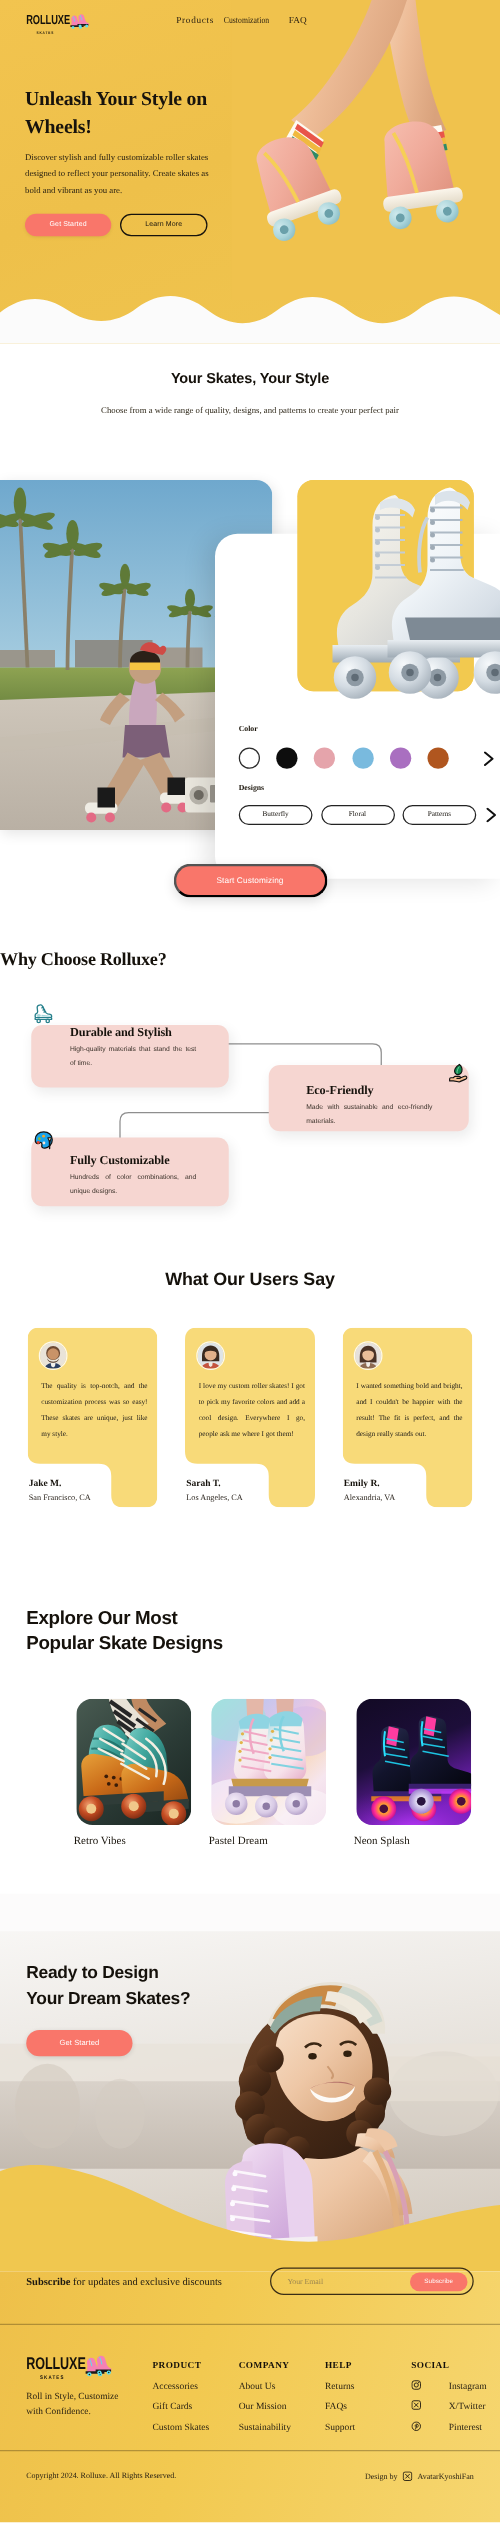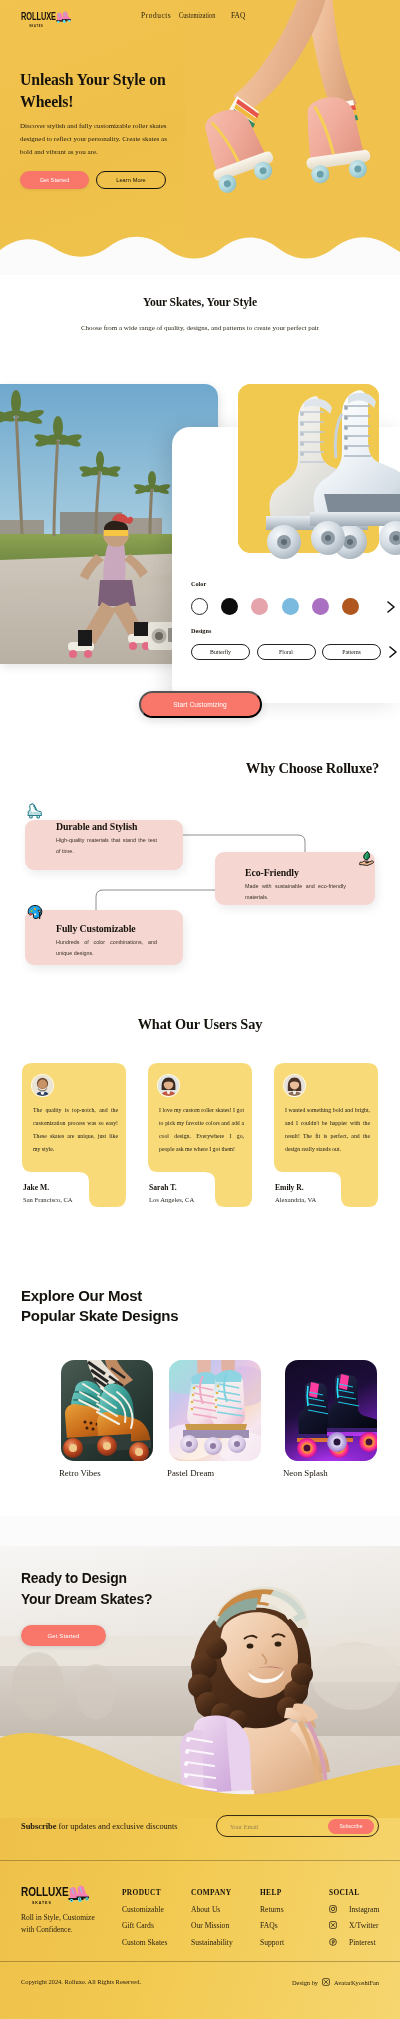--- a/index.html
+++ b/index.html
@@ -22,38 +22,38 @@
 .hero-inner{position:absolute;left:20px;top:69px;width:160px;z-index:4}
 h1.hero-title{font-family:"Liberation Serif",serif;font-weight:bold;font-size:15.8px;line-height:22px;color:#17130d;letter-spacing:-.15px}
 p.hero-sub{font-family:"Liberation Serif",serif;font-size:7px;line-height:12.8px;color:#241d11;margin-top:7px;width:152px}
 .hero-btns{display:flex;gap:7px;margin-top:13px}
 .btn-primary{width:69px;height:18px;border-radius:20px;background:#f9766a;color:#fff;font-size:5.6px;display:flex;align-items:center;justify-content:center;border:none;letter-spacing:.1px;box-shadow:0 1px 3px rgba(0,0,0,.08)}
 .btn-outline{width:70px;height:18px;border-radius:20px;background:transparent;color:#17130d;font-size:5.6px;display:flex;align-items:center;justify-content:center;border:1px solid #17130d;letter-spacing:.1px}
 .wave{position:absolute;left:0;bottom:-1px;width:400px;height:48px;z-index:3}
 
 
 .sec2{position:relative;padding-top:21px}
-h2.sec-title{font-family:Liberation Serif, serif;font-weight:bold;font-size:11.6px;color:#15110b;text-align:center;letter-spacing:-.1px}
+h2.sec-title{font-family:Liberation Sans, sans-serif;font-weight:bold;font-size:11.6px;color:#15110b;text-align:center;letter-spacing:-.1px}
 p.sec-sub{font-family:"Liberation Serif",serif;font-size:7px;line-height:19px;color:#2f2819;text-align:center;margin:10px auto 0;width:244px}
 .showcase{position:relative;height:354px;margin-top:0}
 .sc-photo{position:absolute;left:0;top:46px;width:218px;height:280px;border-radius:0 13px 13px 0;overflow:hidden;box-shadow:2px 3px 10px rgba(0,0,0,.10)}
 .sc-card{position:absolute;left:172px;top:89px;width:228px;height:276px;background:#fff;border-radius:18px 0 0 18px;box-shadow:-7px 2px 20px rgba(0,0,0,.11)}
 .sc-imgbox{position:absolute;left:66px;top:-43px;width:141px;height:169px;background:#f2c94f;border-radius:13px;line-height:0}
 .sel{position:absolute;left:19px;top:153px;width:205px}
 .sel-label{font-family:"Liberation Serif",serif;font-weight:bold;font-size:6.2px;color:#191309}
 .swatches{display:flex;align-items:center;gap:13.2px;margin-top:11px}
 .sw{width:17px;height:17px;border-radius:50%;flex:0 0 auto}
 .arrow{margin-left:auto;font-size:11px;color:#111;line-height:0}
 .chips{display:flex;align-items:center;gap:6.5px;margin-top:10px}
 .chip{height:16px;width:59px;border:1px solid #232323;border-radius:10px;display:flex;align-items:center;justify-content:center;font-family:"Liberation Serif",serif;font-size:5.8px;color:#15110b;flex:0 0 auto}
 .cta-start{position:relative;margin:0 auto;top:-1px;width:123px;height:27px;border-radius:20px;background:#f9766a;color:#fff;font-size:6.6px;display:flex;align-items:center;justify-content:center;box-shadow:0 3px 9px rgba(0,0,0,.13);letter-spacing:.1px}
 
 
 .why{position:relative;height:290px;margin-top:32px}
-h2.why-title{font-family:"Liberation Serif",serif;font-weight:bold;font-size:14.5px;color:#15110b;text-align:right;padding:9px 21px 0 0;letter-spacing:-.2px}
+h2.why-title{font-family:"Liberation Serif",serif;font-weight:bold;font-size:14.5px;color:#15110b;text-align:left;padding:9px 21px 0 0;letter-spacing:-.2px}
 .connectors{position:absolute;left:0;top:0;pointer-events:none}
 .wcard{position:absolute;background:#f6d6d1;border-radius:9px;box-shadow:2px 4px 10px rgba(0,0,0,.08)}
 .wcard h3{font-family:"Liberation Serif",serif;font-weight:bold;font-size:9.8px;color:#16120c;letter-spacing:-.1px;line-height:10px}
 .wcard p{font-family:"Liberation Sans",sans-serif;font-size:5.4px;line-height:11.3px;color:#3a3129;margin-top:3px;text-align:justify;width:101px}
 .wcard1{left:25px;top:69px;width:158px;height:50px;padding:2px 26px 0 31px}
 .wcard2{left:215px;top:101px;width:160px;height:53px;padding:16px 22px 0 30px}
 .wcard3{left:25px;top:159px;width:158px;height:55px;padding:14px 26px 0 31px}
 .wicon{position:absolute;z-index:4;line-height:0;display:block}
 .wicon1{left:26px;top:51px}
 .wicon2{left:358px;top:99px}
@@ -118,21 +118,21 @@
 .foot-brand{position:absolute;left:21px;top:25px}
 .flogo{position:relative;width:86px;height:16px}
 .flogo-word{font-family:"Liberation Sans",sans-serif;font-weight:bold;font-size:13.6px;letter-spacing:-.1px;color:#15110b;line-height:12px;transform:scaleX(.74);transform-origin:left center}
 .flogo-sub{font-family:"Liberation Sans",sans-serif;font-weight:bold;font-size:4.2px;letter-spacing:1.1px;color:#15110b;text-align:center;width:49px;margin-top:2px;transform:scaleX(.85);transform-origin:left center}
 .flogo-icon{position:absolute;left:46px;top:-1px;line-height:0}
 .ftag{margin-top:10px;width:84px;font-family:"Liberation Serif",serif;font-size:7.5px;line-height:11.5px;color:#241d11}
 .fcol{position:absolute;top:27px}
 .fcol1{left:122px}.fcol2{left:191px}.fcol3{left:260px}.fcol4{left:329px}
 .fhead{font-family:"Liberation Serif",serif;font-weight:bold;font-size:7.4px;letter-spacing:.35px;color:#15110b}
 .flink{display:block;margin-top:7.5px;font-family:"Liberation Serif",serif;font-size:7.6px;color:#241d11;text-decoration:none}
-.fsoc{display:flex;gap:12px}
+.fsoc{display:flex;gap:22px}
 .fsi{line-height:0;display:inline-flex}
 .foot-bottom{position:relative;height:57px}
 .fcopy{position:absolute;left:21px;top:16px;font-family:"Liberation Serif",serif;font-size:6.4px;color:#241d11}
 .fdesign{position:absolute;right:21px;top:16px;display:flex;align-items:center;gap:4px;font-family:"Liberation Serif",serif;font-size:6.4px;color:#241d11}
 </style>
 </head>
 <body>
 
 <section class="hero">
   <div class="hero-photo">
@@ -983,21 +983,21 @@
                 <circle cx="40" cy="28" r="1.2" fill="#1a1a1a"></circle>
             </g>
           </svg>
         </span>
       </div>
       <div class="ftag">Roll in Style, Customize with Confidence.</div>
     </div>
 
     <div class="fcol fcol1">
       <div class="fhead">PRODUCT</div>
-      <a class="flink" href="#">Customizable</a>
+      <a class="flink" href="#">Accessories</a>
       <a class="flink" href="#">Gift Cards</a>
       <a class="flink" href="#">Custom Skates</a>
     </div>
     <div class="fcol fcol2">
       <div class="fhead">COMPANY</div>
       <a class="flink" href="#">About Us</a>
       <a class="flink" href="#">Our Mission</a>
       <a class="flink" href="#">Sustainability</a>
     </div>
     <div class="fcol fcol3">

